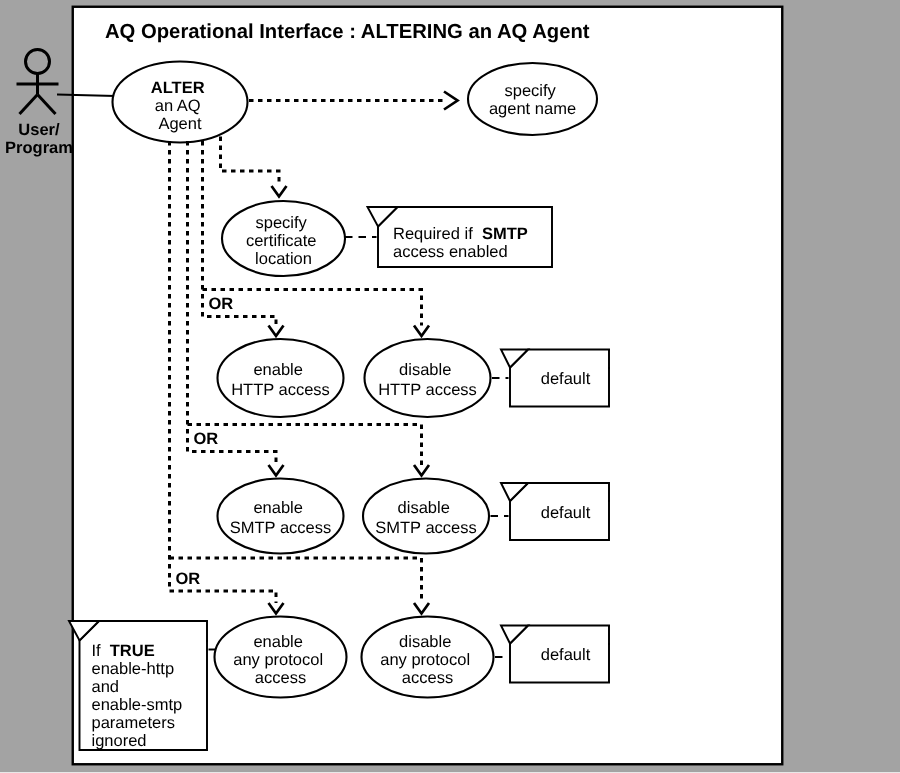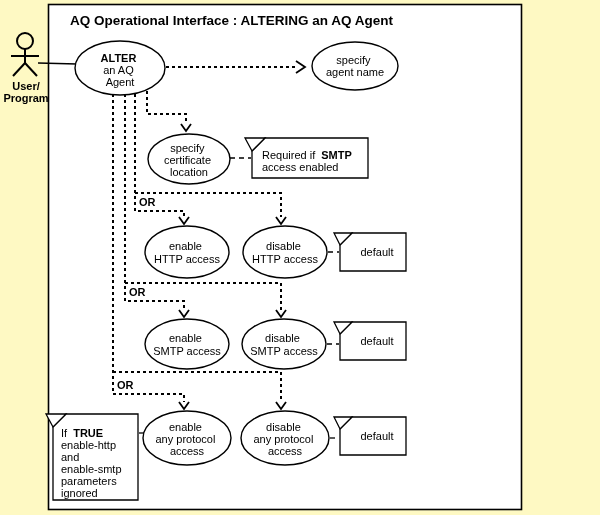--- a/index.html
+++ b/index.html
@@ -1,16 +1,16 @@
 <!DOCTYPE html>
 <html style="--ink: #000000;"><head>
 <meta charset="utf-8">
 <style>
   html,body { margin:0; padding:0; background:#ffffff; }
-  #canvas { width:600px; height:515px; position:relative; background:#fef9c3; }
+  #canvas { width:600px; height:515px; position:relative; background:#a3a3a3; }
   svg text {
     font-family:"Liberation Sans","DejaVu Sans",sans-serif;
     font-size:11px;
     fill:var(--ink,#000000);
   }
   .b       { font-weight:bold; }
   .t-title { font-size:13.5px; font-weight:bold; }
   .ctr     { text-anchor:middle; }
   .ln   { stroke:var(--ink,#000); fill:none; stroke-width:1.4; }
   .fig  { stroke:var(--ink,#000); fill:none; stroke-width:2; }

